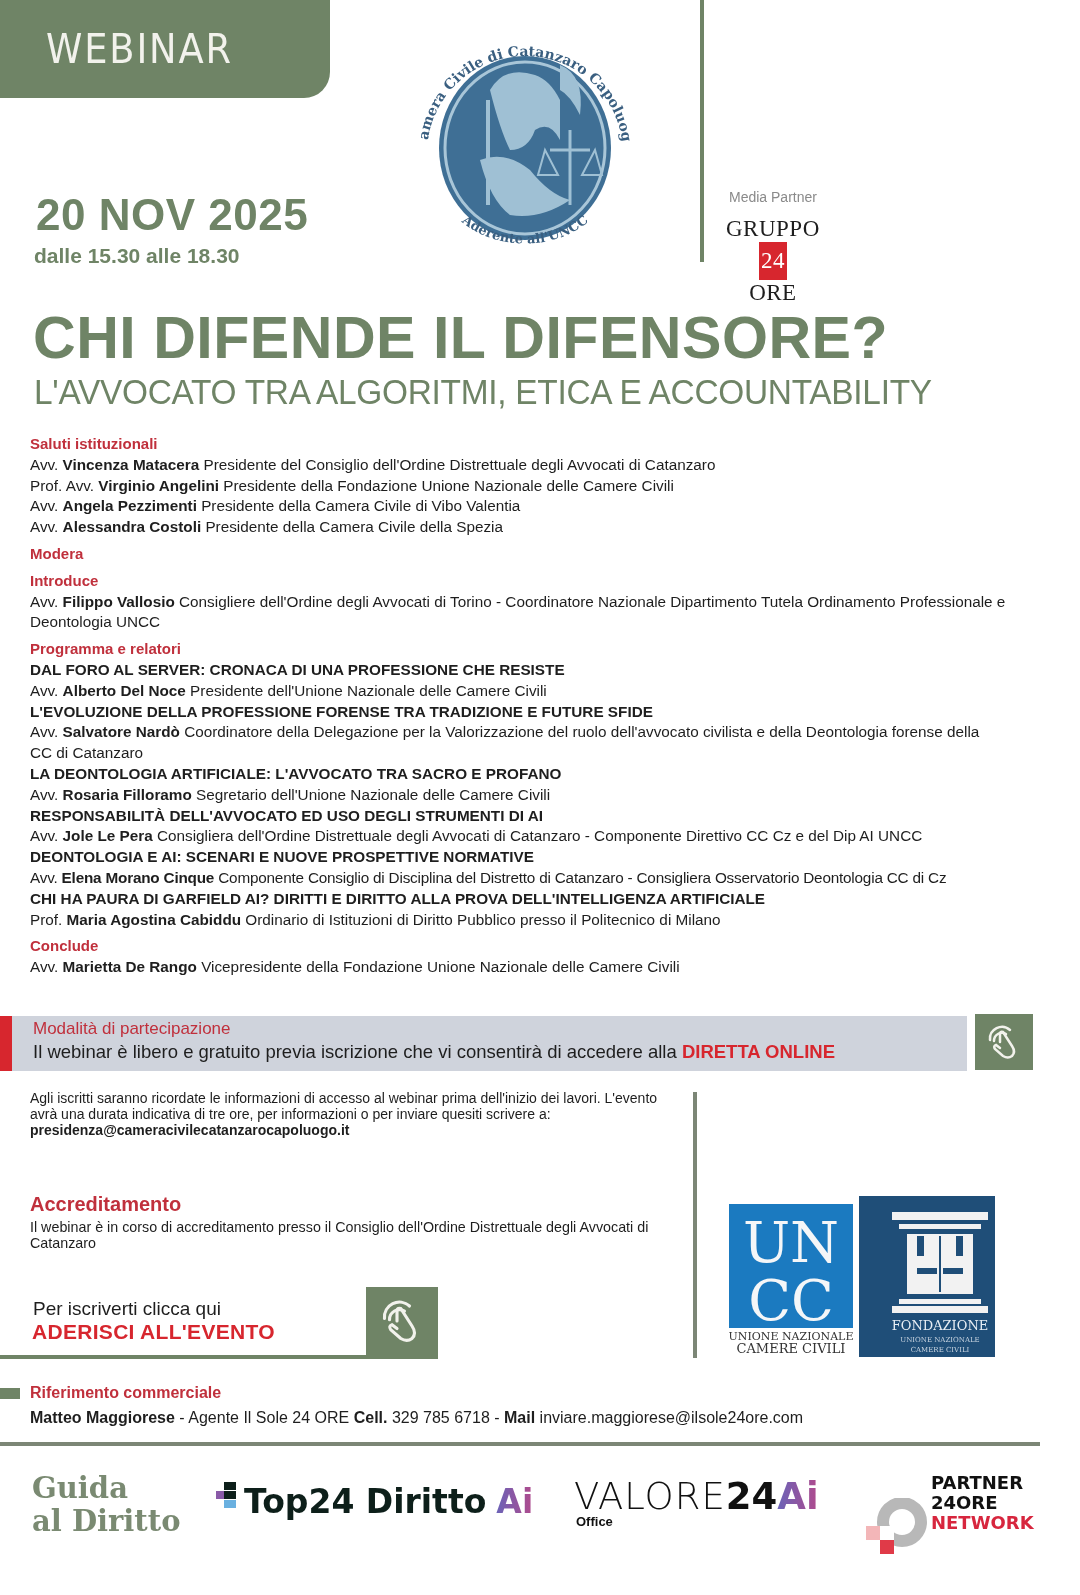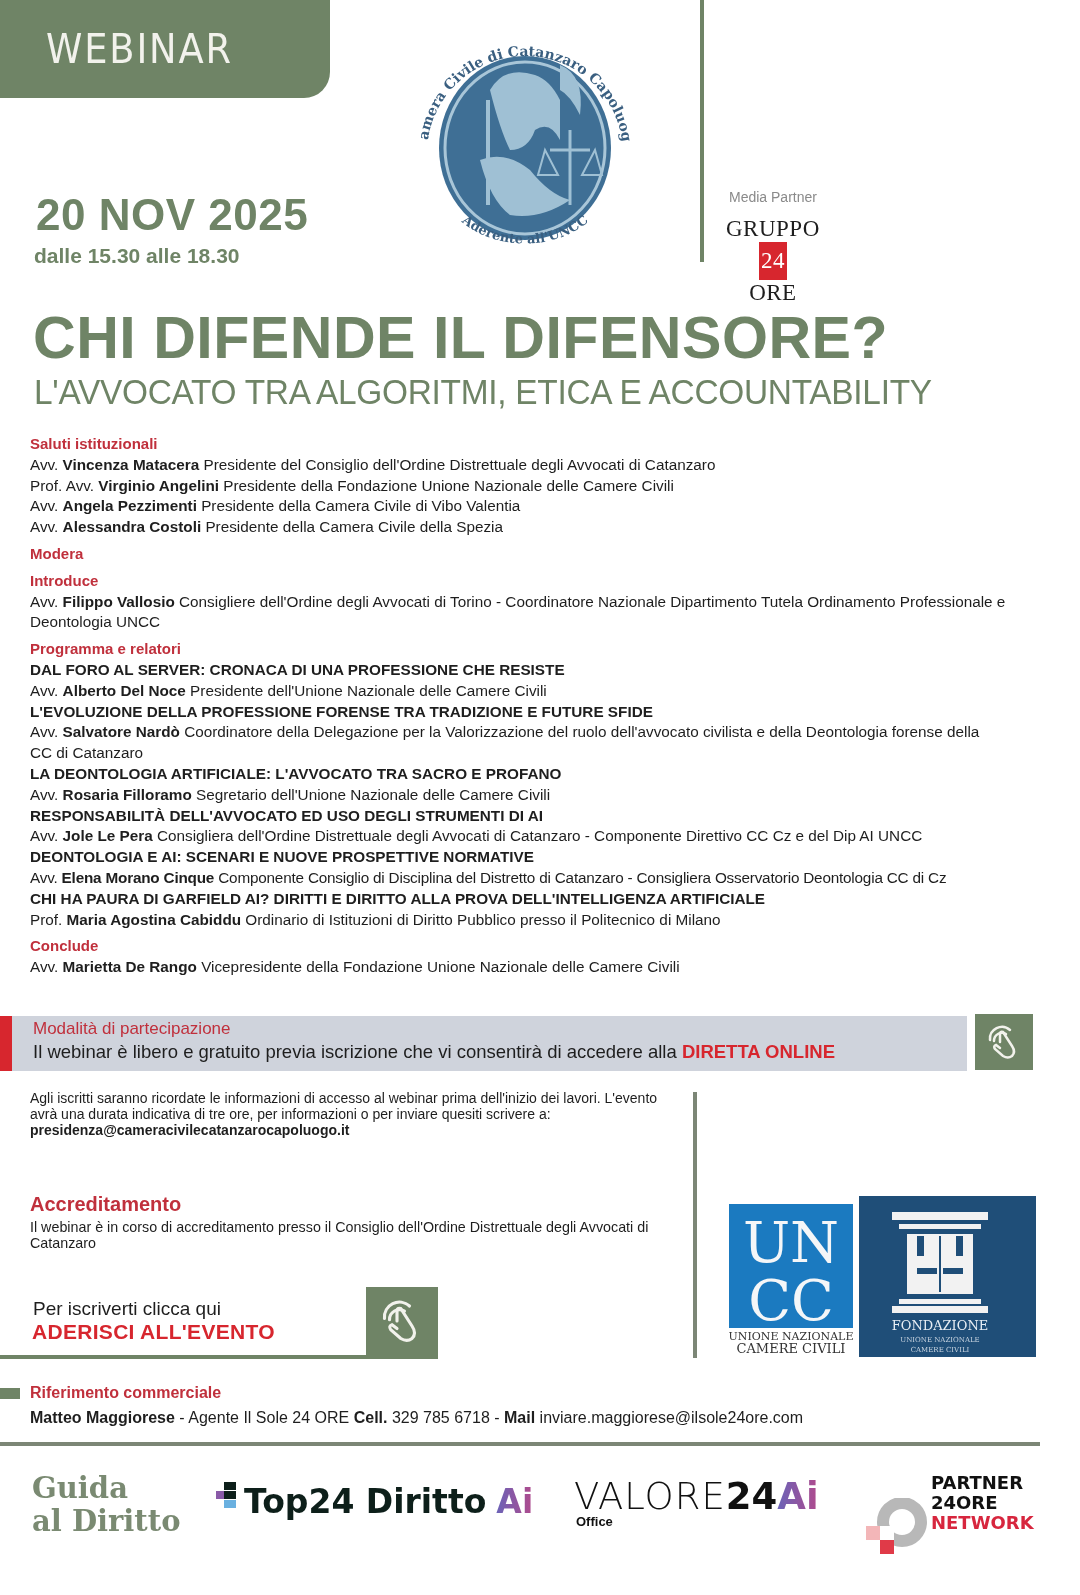--- a/index.html
+++ b/index.html
@@ -42,21 +42,21 @@
   .band-text b { color: #d7262e; }
   .band-icon { left: 975px; top: 1014px; width: 58px; height: 56px; background: #6f8466; display: flex; align-items: center; justify-content: center; }
 
   .info { left: 30px; top: 1090px; width: 640px; font-size: 14px; line-height: 16px; color: #1e1e1e; }
   .vline-bot { left: 693px; top: 1092px; width: 4px; height: 266px; background: #7c8676; }
 
   .accr-h { left: 30px; top: 1193px; font-size: 20px; font-weight: bold; color: #c0303c; }
   .accr-t { left: 30px; top: 1219px; width: 640px; font-size: 14.3px; line-height: 16px; color: #1e1e1e; }
 
   .uncc { left: 706px; top: 1204px; width: 124px; height: 150px; padding-left: 23px; }
-  .fond { left: 859px; top: 1196px; width: 177px; height: 161px; background: #1f4e78; }
+  .fond { left: 859px; top: 1196px; width: 136px; height: 161px; background: #1f4e78; }
 
   .cta { left: 0; top: 1287px; width: 438px; height: 72px; }
   .cta-border { left: 0; top: 1355px; width: 438px; height: 4px; background: #6f8466; }
   .cta-line1 { left: 33px; top: 1298px; font-size: 19px; color: #1e1e1e; }
   .cta-line2 { left: 32px; top: 1320px; font-size: 21px; font-weight: bold; color: #d7262e; letter-spacing: 0.3px; }
   .cta-icon { left: 366px; top: 1287px; width: 72px; height: 68px; background: #6f8466; display: flex; align-items: center; justify-content: center; }
 
   .ref-sq { left: 0; top: 1388px; width: 20px; height: 11px; background: #6f8466; }
   .ref-h { left: 30px; top: 1384px; font-size: 16px; font-weight: bold; color: #c0303c; }
   .ref-t { left: 30px; top: 1409px; font-size: 16px; color: #1e1e1e; white-space: nowrap; }

